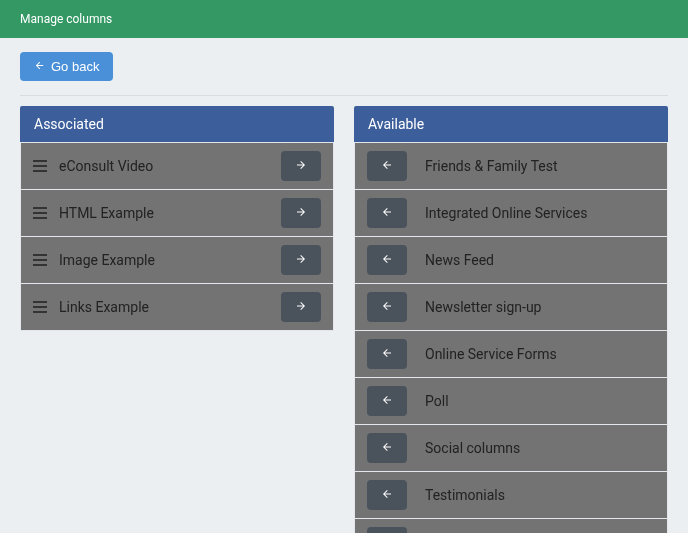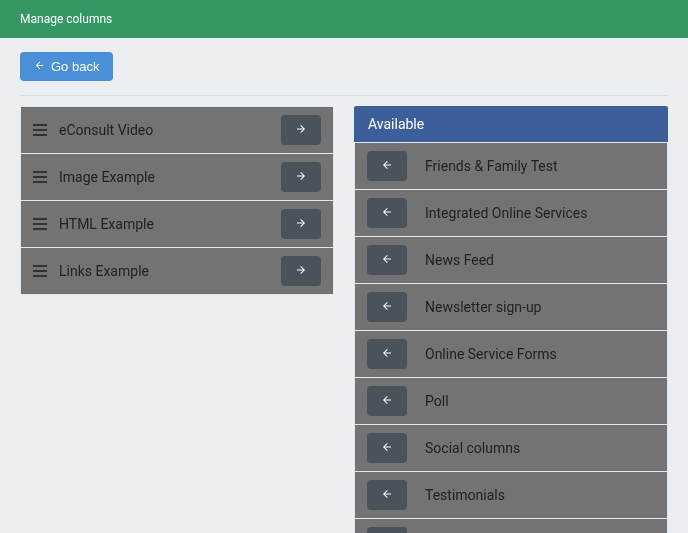--- a/index.html
+++ b/index.html
@@ -114,54 +114,57 @@
     </span>
     <span>Go back</span>
   </button>
 </div>
 
 <div class="hr"></div>
 
 <div class="columns-wrap">
 
   <div class="panel associated">
+    <div class="panel-header">
+      <span>Associated</span>
+    </div>
     <div class="panel-body" id="associated-body">
         <div class="row">
           <div class="drag-handle">
             <span></span>
             <span></span>
             <span></span>
           </div>
           <div class="row-label">eConsult Video</div>
           <button class="btn-move">
             <span><svg viewBox="0 0 24 24">
                 <path d="M4 11h12.17l-5.59-5.59L12 4l8 8-8 8-1.41-1.41L16.17 13H4z"></path>
               </svg></span>
           </button>
         </div>
         <div class="row">
           <div class="drag-handle">
             <span></span>
             <span></span>
             <span></span>
           </div>
+          <div class="row-label">HTML Example</div>
+          <button class="btn-move">
+            <span><svg viewBox="0 0 24 24">
+                <path d="M4 11h12.17l-5.59-5.59L12 4l8 8-8 8-1.41-1.41L16.17 13H4z"></path>
+              </svg></span>
+          </button>
+        </div>
+        <div class="row">
+          <div class="drag-handle">
+            <span></span>
+            <span></span>
+            <span></span>
+          </div>
           <div class="row-label">Image Example</div>
-          <button class="btn-move">
-            <span><svg viewBox="0 0 24 24">
-                <path d="M4 11h12.17l-5.59-5.59L12 4l8 8-8 8-1.41-1.41L16.17 13H4z"></path>
-              </svg></span>
-          </button>
-        </div>
-        <div class="row">
-          <div class="drag-handle">
-            <span></span>
-            <span></span>
-            <span></span>
-          </div>
-          <div class="row-label">HTML Example</div>
           <button class="btn-move">
             <span><svg viewBox="0 0 24 24">
                 <path d="M4 11h12.17l-5.59-5.59L12 4l8 8-8 8-1.41-1.41L16.17 13H4z"></path>
               </svg></span>
           </button>
         </div>
         <div class="row">
           <div class="drag-handle">
             <span></span>
             <span></span>

